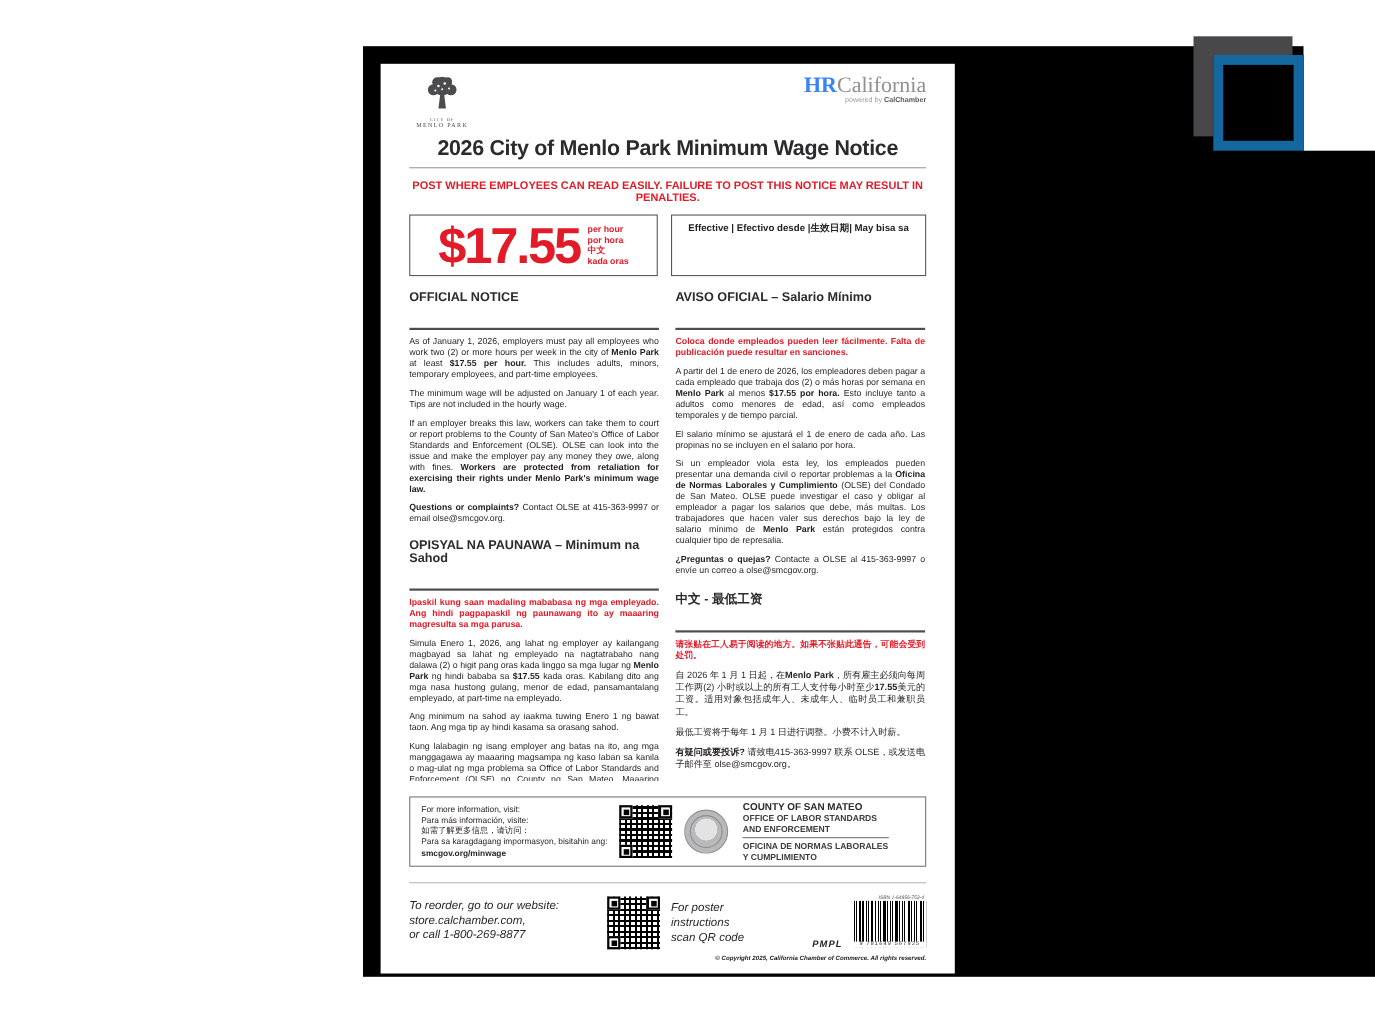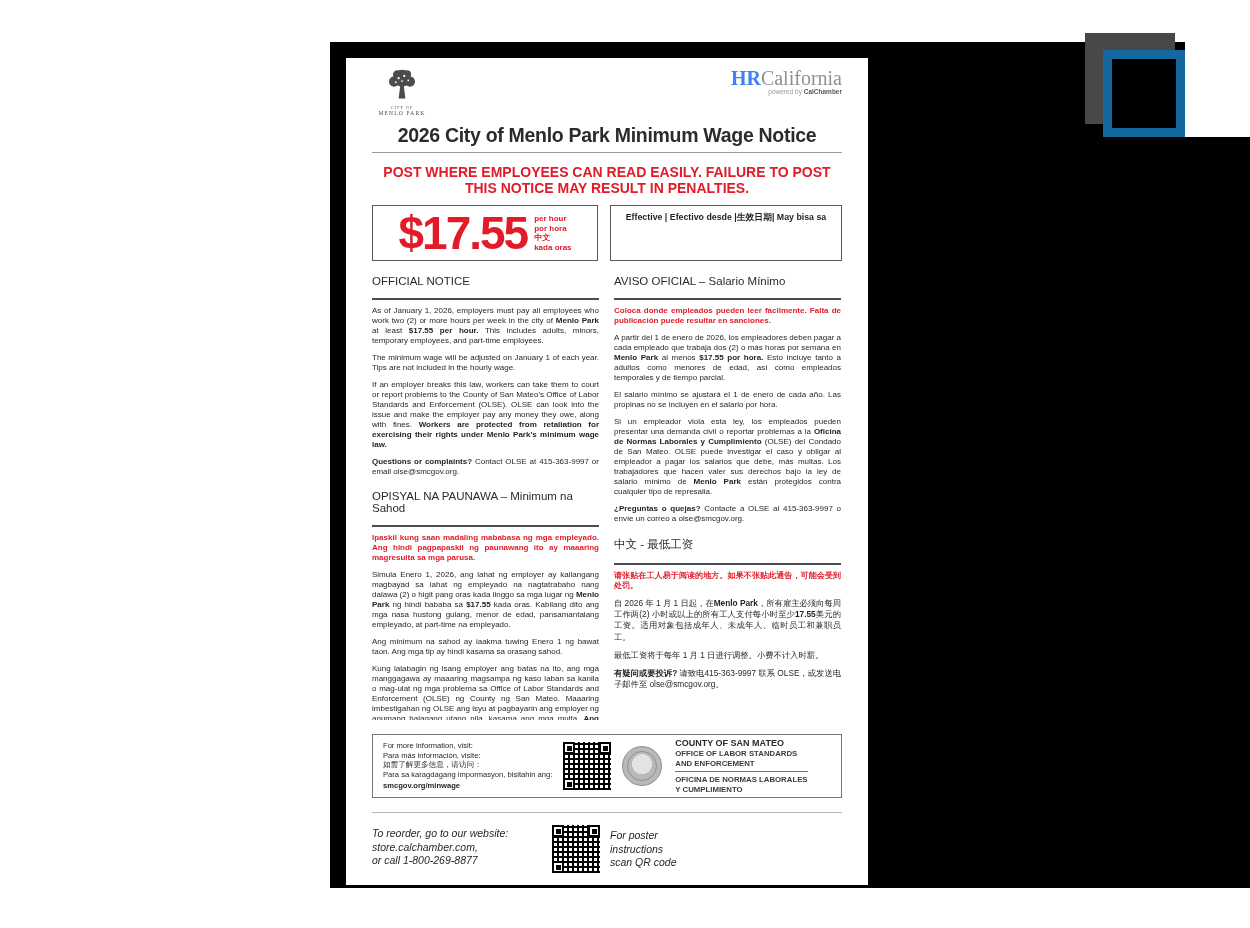--- a/index.html
+++ b/index.html
@@ -20,34 +20,34 @@
   .hrcal{text-align:right;}
   .hrwrap{font-family:"Liberation Serif",serif;font-size:20px;line-height:20px;}
   .hrwrap b{color:#3b82f6;}
   .hrwrap span{color:#8e9092;}
   .powered{font-size:6.5px;color:#9a9a9a;line-height:8px;}
   .powered b{color:#58595b;}
   
   .ptitle{font-size:19.5px;font-weight:bold;text-align:center;letter-spacing:-0.3px;
           margin-top:8px;color:#2b2b2d;white-space:nowrap;}
   .trule{border:0;border-top:1.5px solid #9b9b9d;margin:5px 0 0;}
-  .warning{color:#e11b28;font-size:14px;font-weight:bold;text-align:center;margin:11px 0 9px;}
+  .warning{color:#e11b28;font-size:10px;font-weight:bold;text-align:center;margin:11px 0 9px;}
   
   .boxes{display:flex;gap:12px;height:56px;}
   .wagebox{flex:0 0 226px;border:1px solid #58595b;box-sizing:border-box;
            display:flex;align-items:center;justify-content:center;gap:7px;}
   .amount{font-size:46px;font-weight:bold;color:#e11b28;letter-spacing:-2px;line-height:46px;}
   .units div{font-size:8px;font-weight:bold;color:#e11b28;line-height:9.5px;}
   .effbox{flex:1;border:1px solid #58595b;box-sizing:border-box;text-align:center;padding-top:6px;}
   .efflabel{font-size:8.8px;font-weight:bold;}
   .effdate{font-size:27px;font-weight:bold;letter-spacing:-0.5px;line-height:30px;color:#2b2b2d;}
   
   .columns{display:flex;gap:15px;margin-top:12px;height:447px;overflow:hidden;}
   .col{width:calc(50% - 8px);}
-  .sec{font-size:11.5px;font-weight:normal;border-bottom:2px solid #4d4d4f;padding-bottom:11px;
+  .sec{font-size:11.5px;font-weight:bold;border-bottom:2px solid #4d4d4f;padding-bottom:21px;
        margin:13px 0 6px;color:#2b2b2d;}
   .sec.first{margin-top:2px;}
   .rednote{color:#e11b28;font-weight:bold;font-size:8px;line-height:10px;text-align:justify;margin:0 0 7px;}
   p.body{font-size:8px;line-height:10px;text-align:justify;margin:0 0 7px;}
   p.zh{font-size:8.3px;line-height:11.2px;}
   
   .infobox{border:1.5px solid #77787b;margin-top:14px;height:64px;box-sizing:border-box;
            display:flex;align-items:center;gap:11px;padding:0 10px;}
   .infolines div{font-size:7.6px;line-height:9.6px;}
   .infourl{font-size:10px;font-weight:bold;margin-top:2px;}
@@ -204,15 +204,22 @@
     <div class="qr qr2">
         <i class="tl"></i>
         <i class="tr"></i>
         <i class="bl"></i>
       </div>
     <div class="qrnote">
       <div>For poster</div>
       <div>instructions</div>
       <div>scan QR code</div>
     </div>
+    <div class="printblk">
+      <div class="isbn">ISBN 1-64956-753-4</div>
+      <div class="barcode"></div>
+      <div class="bdigits">9 781649 567935</div>
+      <div class="pmpl">PMPL</div>
+      <div class="copyr">© Copyright 2025, California Chamber of Commerce. All rights reserved.</div>
+    </div>
   </div>
 
 </div>
 
 </body></html>

